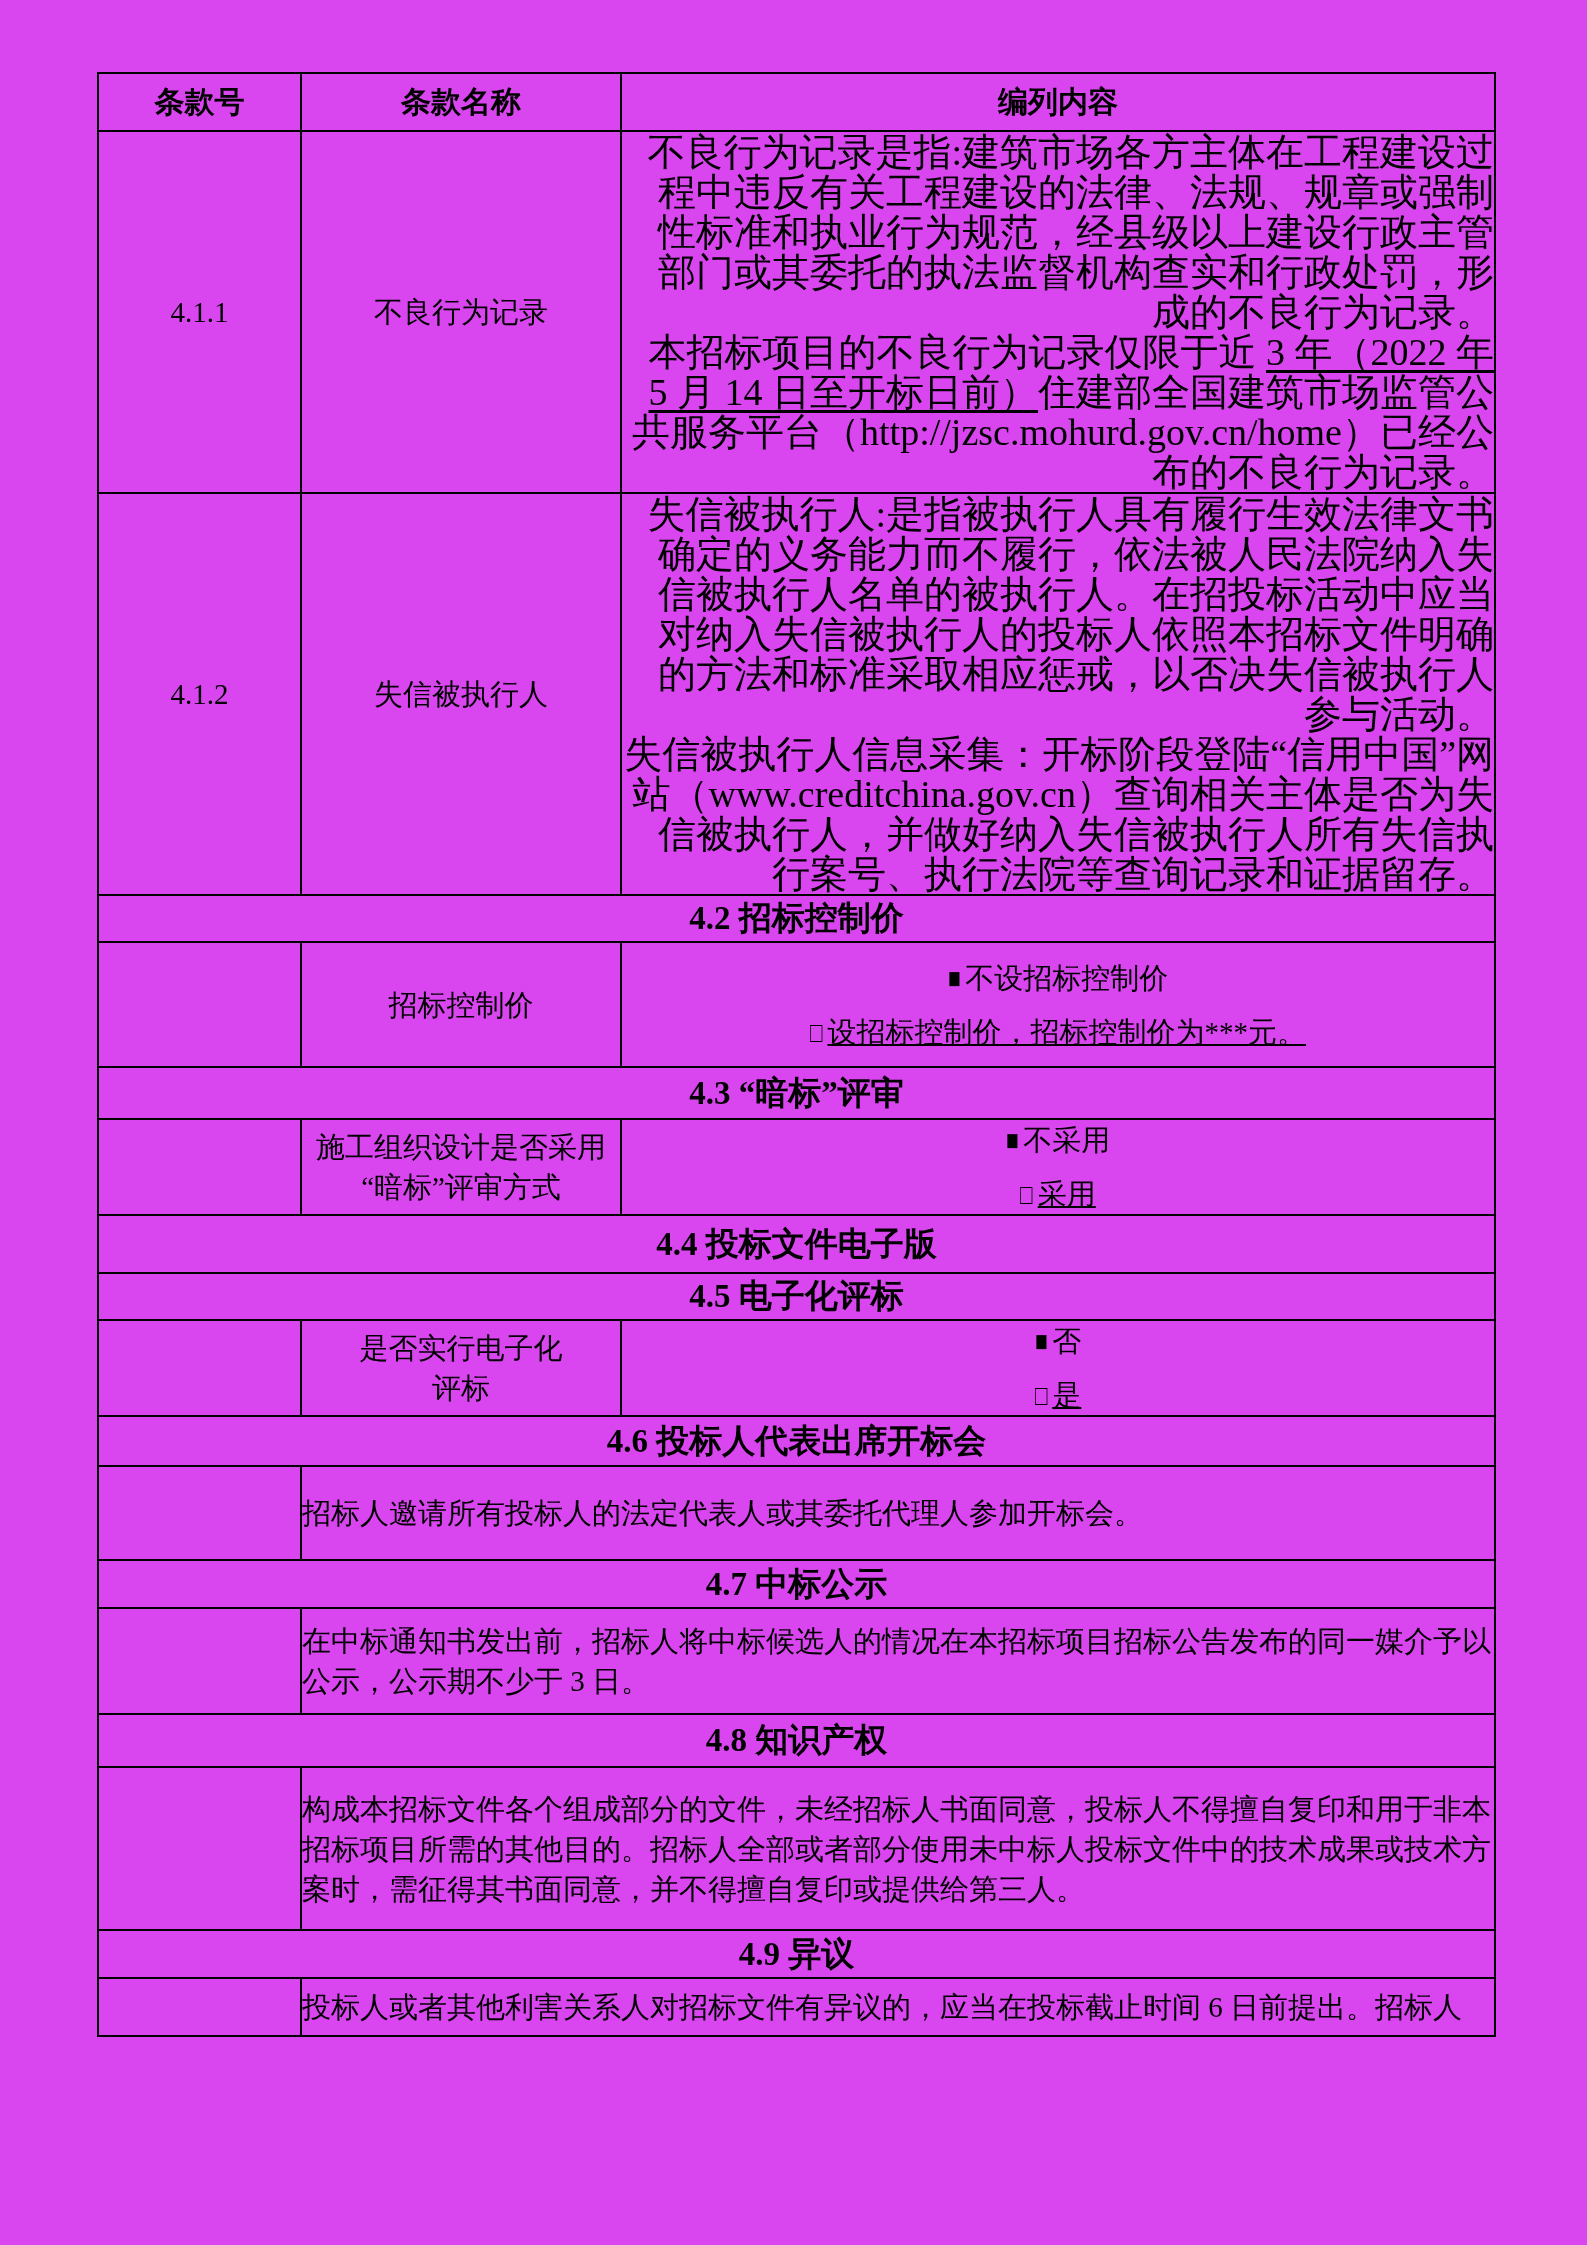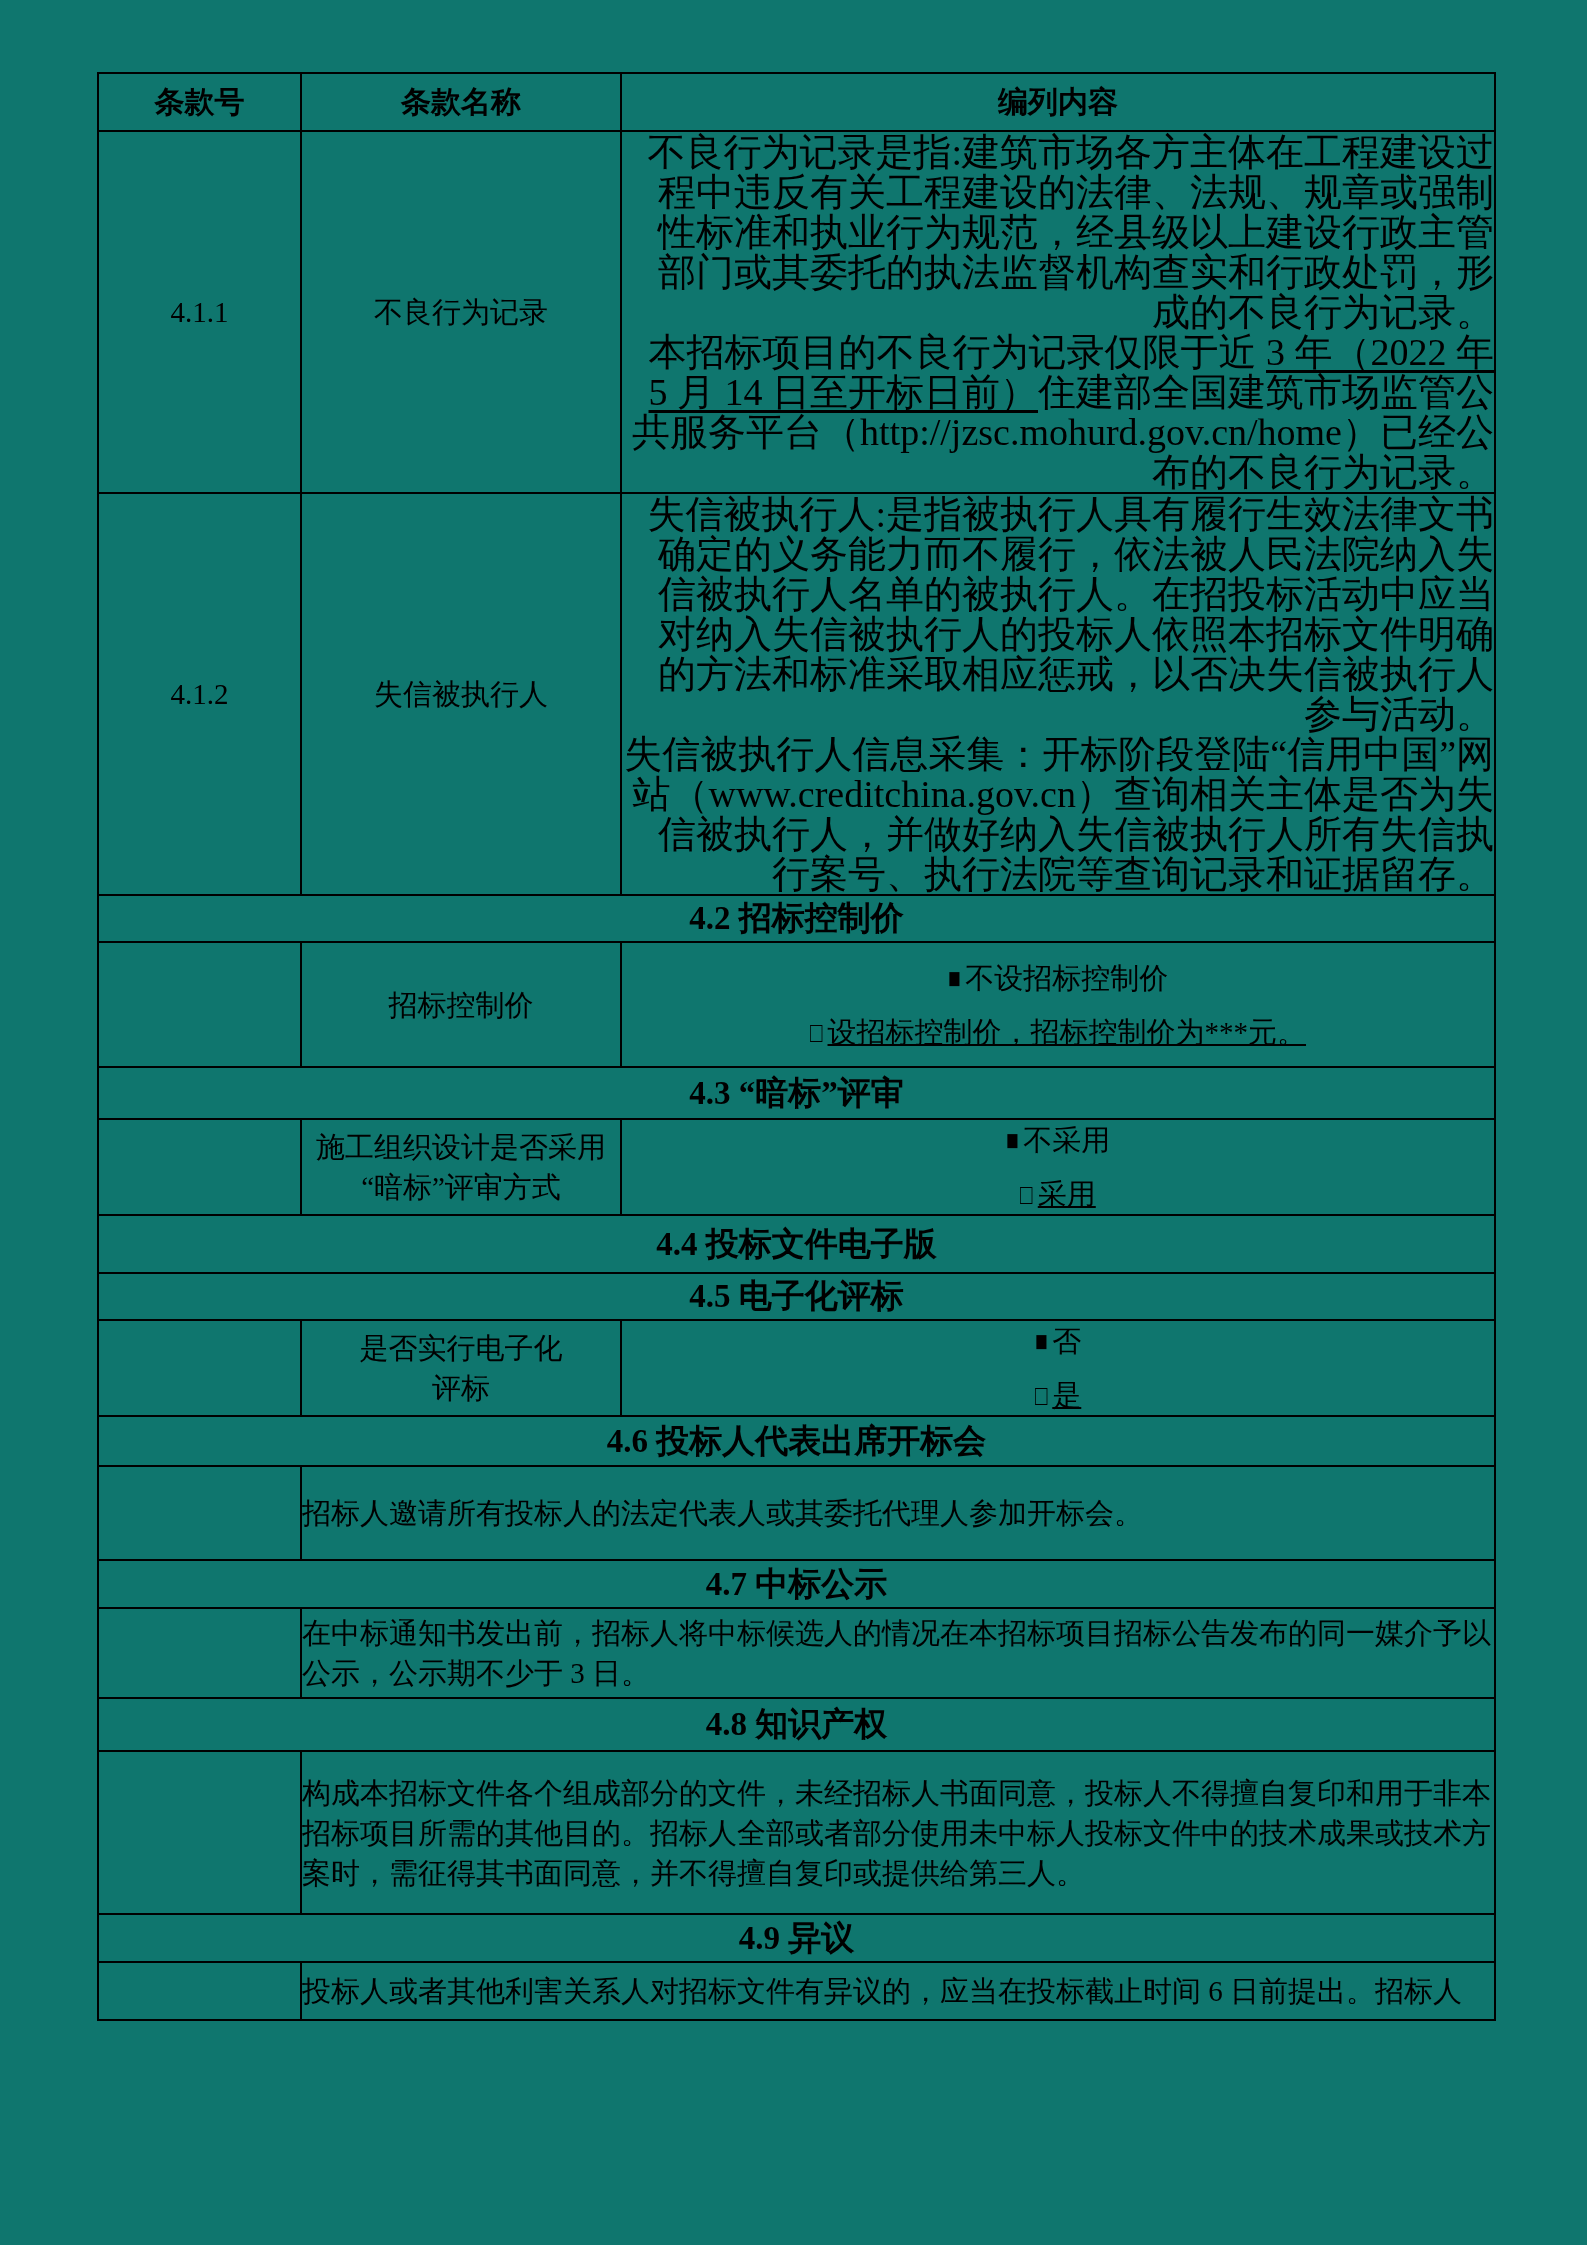--- a/index.html
+++ b/index.html
@@ -1,20 +1,20 @@
 <!DOCTYPE html>
 <html><head>
 <meta charset="utf-8">
 <style>
   html, body { margin: 0; padding: 0; background: #888; }
   .page {
     position: relative;
     width: 1587px;
     height: 2245px;
-    background: #0f766e;
+    background: #d946ef;
     font-family: "Liberation Serif", "DejaVu Serif", serif;
     color: #000000;
     overflow: hidden;
   }
   table.doc {
     position: absolute;
     left: 97px;
     top: 72px;
     width: 1399px;
     border-collapse: collapse;
@@ -38,21 +38,21 @@
   tr.sec-r42 { height: 125px; }
   tr.sec-t43 { height: 52px; }
   tr.sec-r43 { height: 84px; }
   tr.sec-t44 { height: 58px; }
   tr.sec-r44 { height: 180px; }
   tr.sec-t45 { height: 42px; }
   tr.sec-r45 { height: 91px; }
   tr.sec-t46 { height: 50px; }
   tr.sec-r46 { height: 94px; }
   tr.sec-t47 { height: 48px; }
-  tr.sec-r47 { height: 90px; }
+  tr.sec-r47 { height: 106px; }
   tr.sec-t48 { height: 53px; }
   tr.sec-r48 { height: 163px; }
   tr.sec-t49 { height: 48px; }
   tr.sec-r49 { height: 58px; }
 
   td.c-id, td.c-name {
     font-size: 29px;
     text-align: center;
     vertical-align: middle;
     line-height: 40px;

